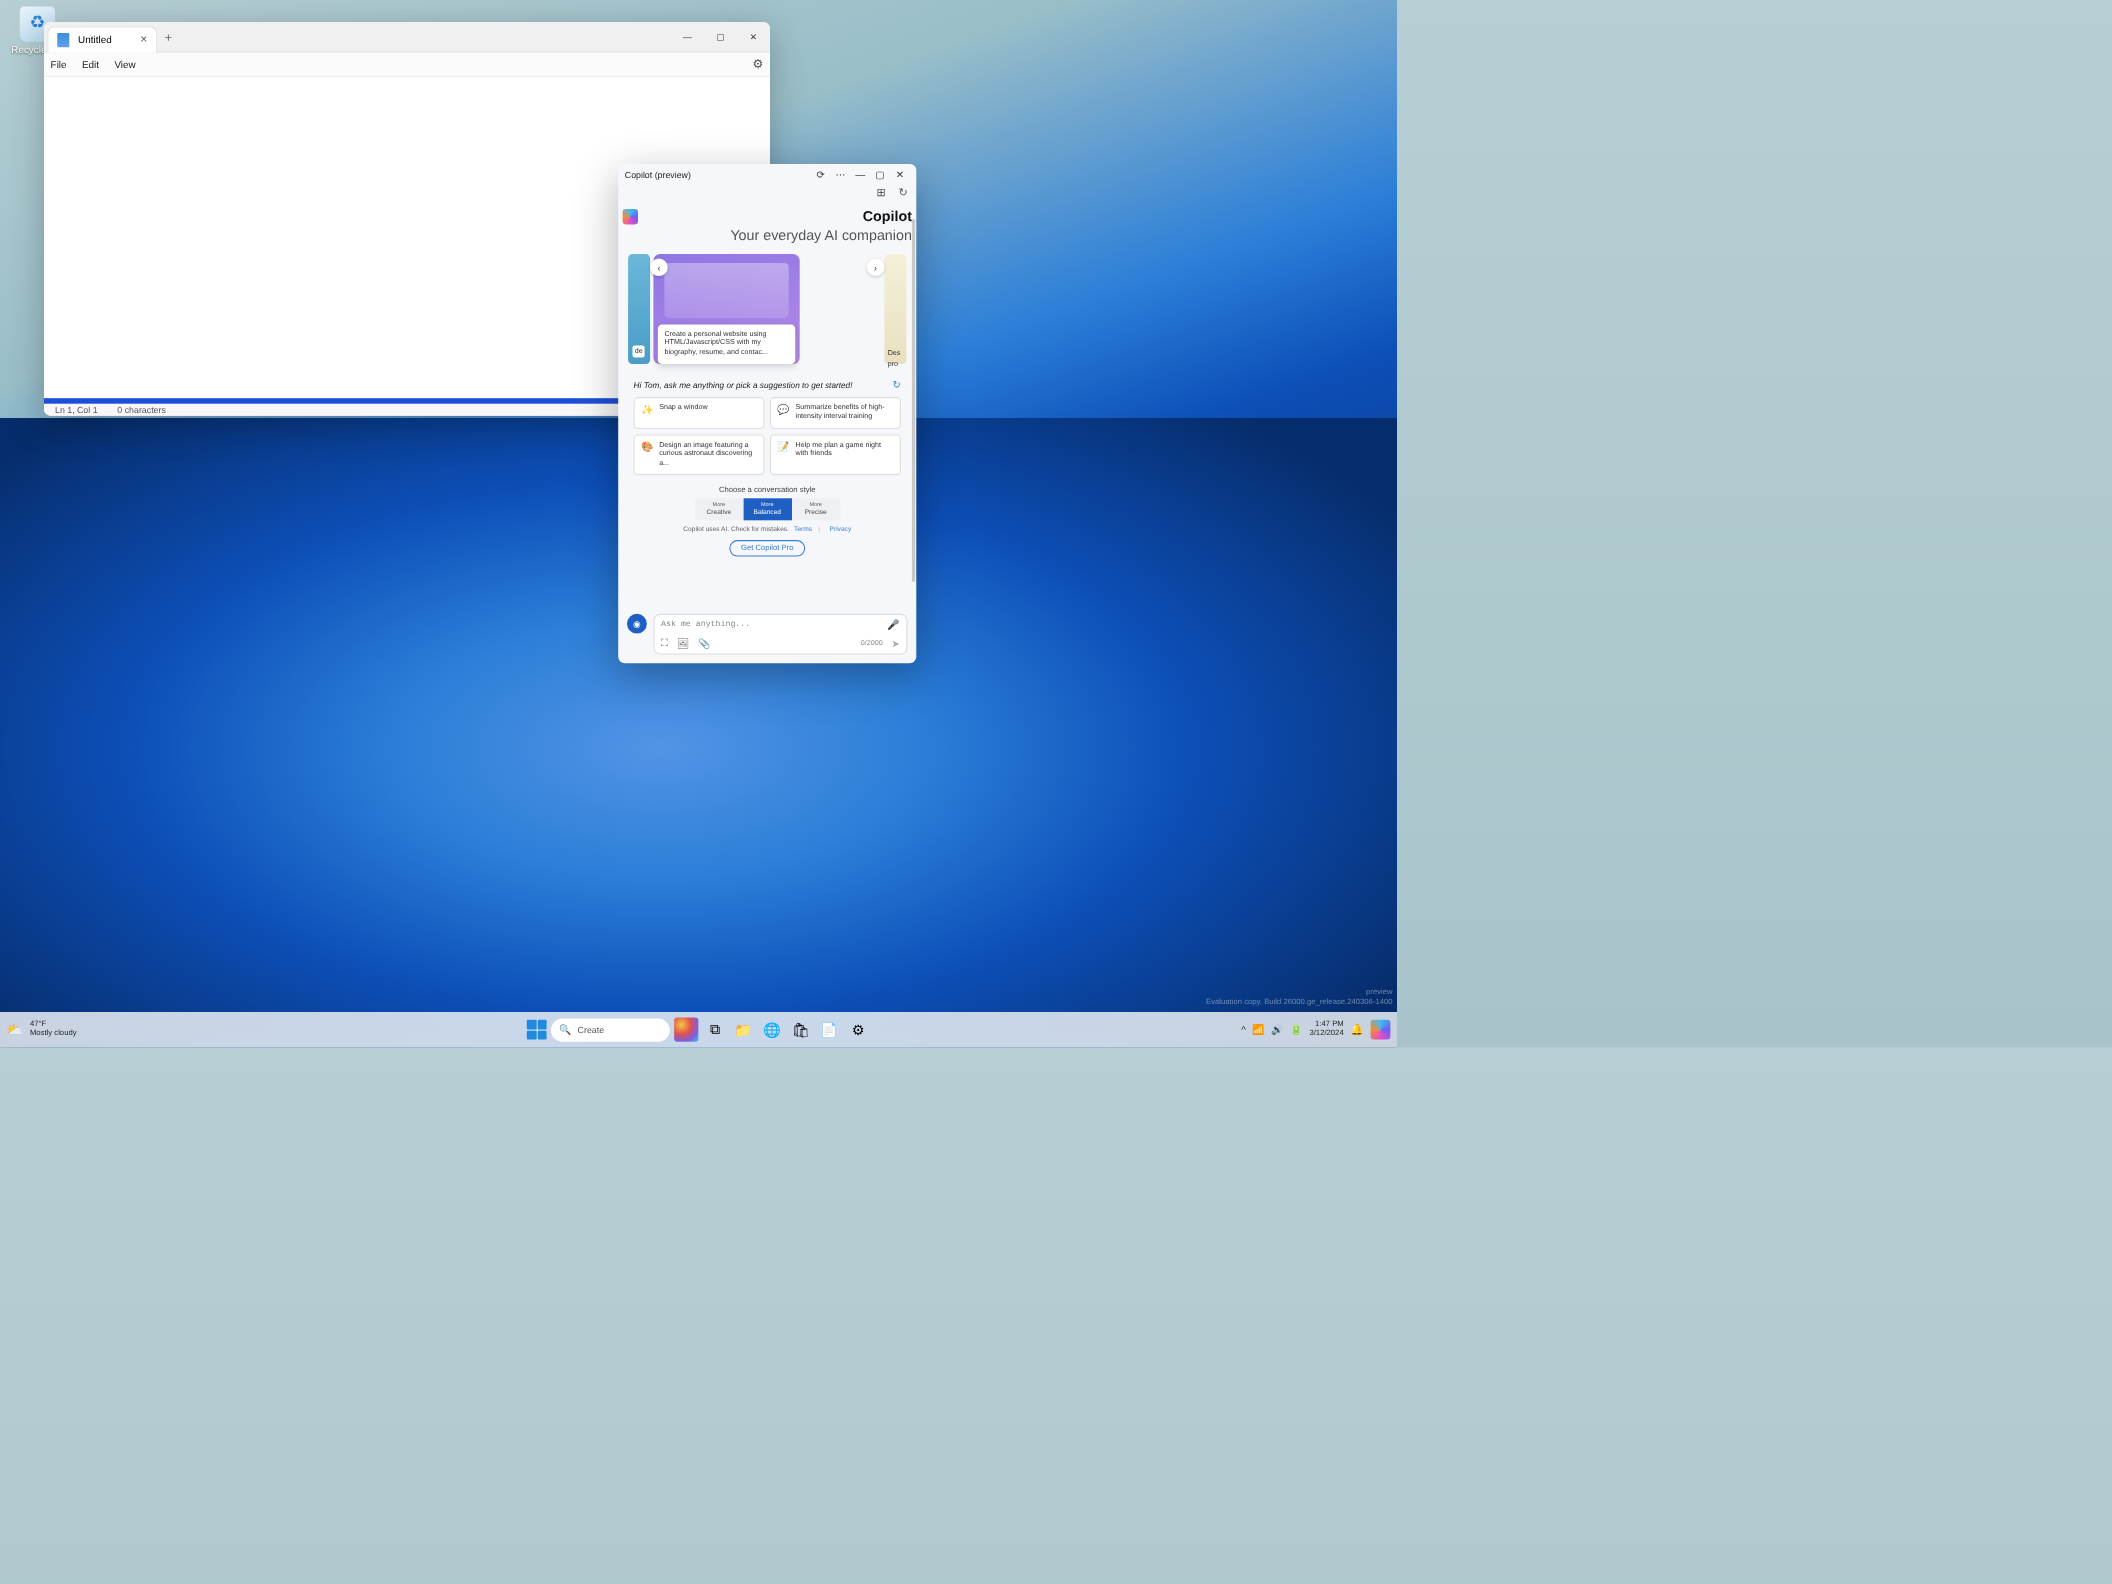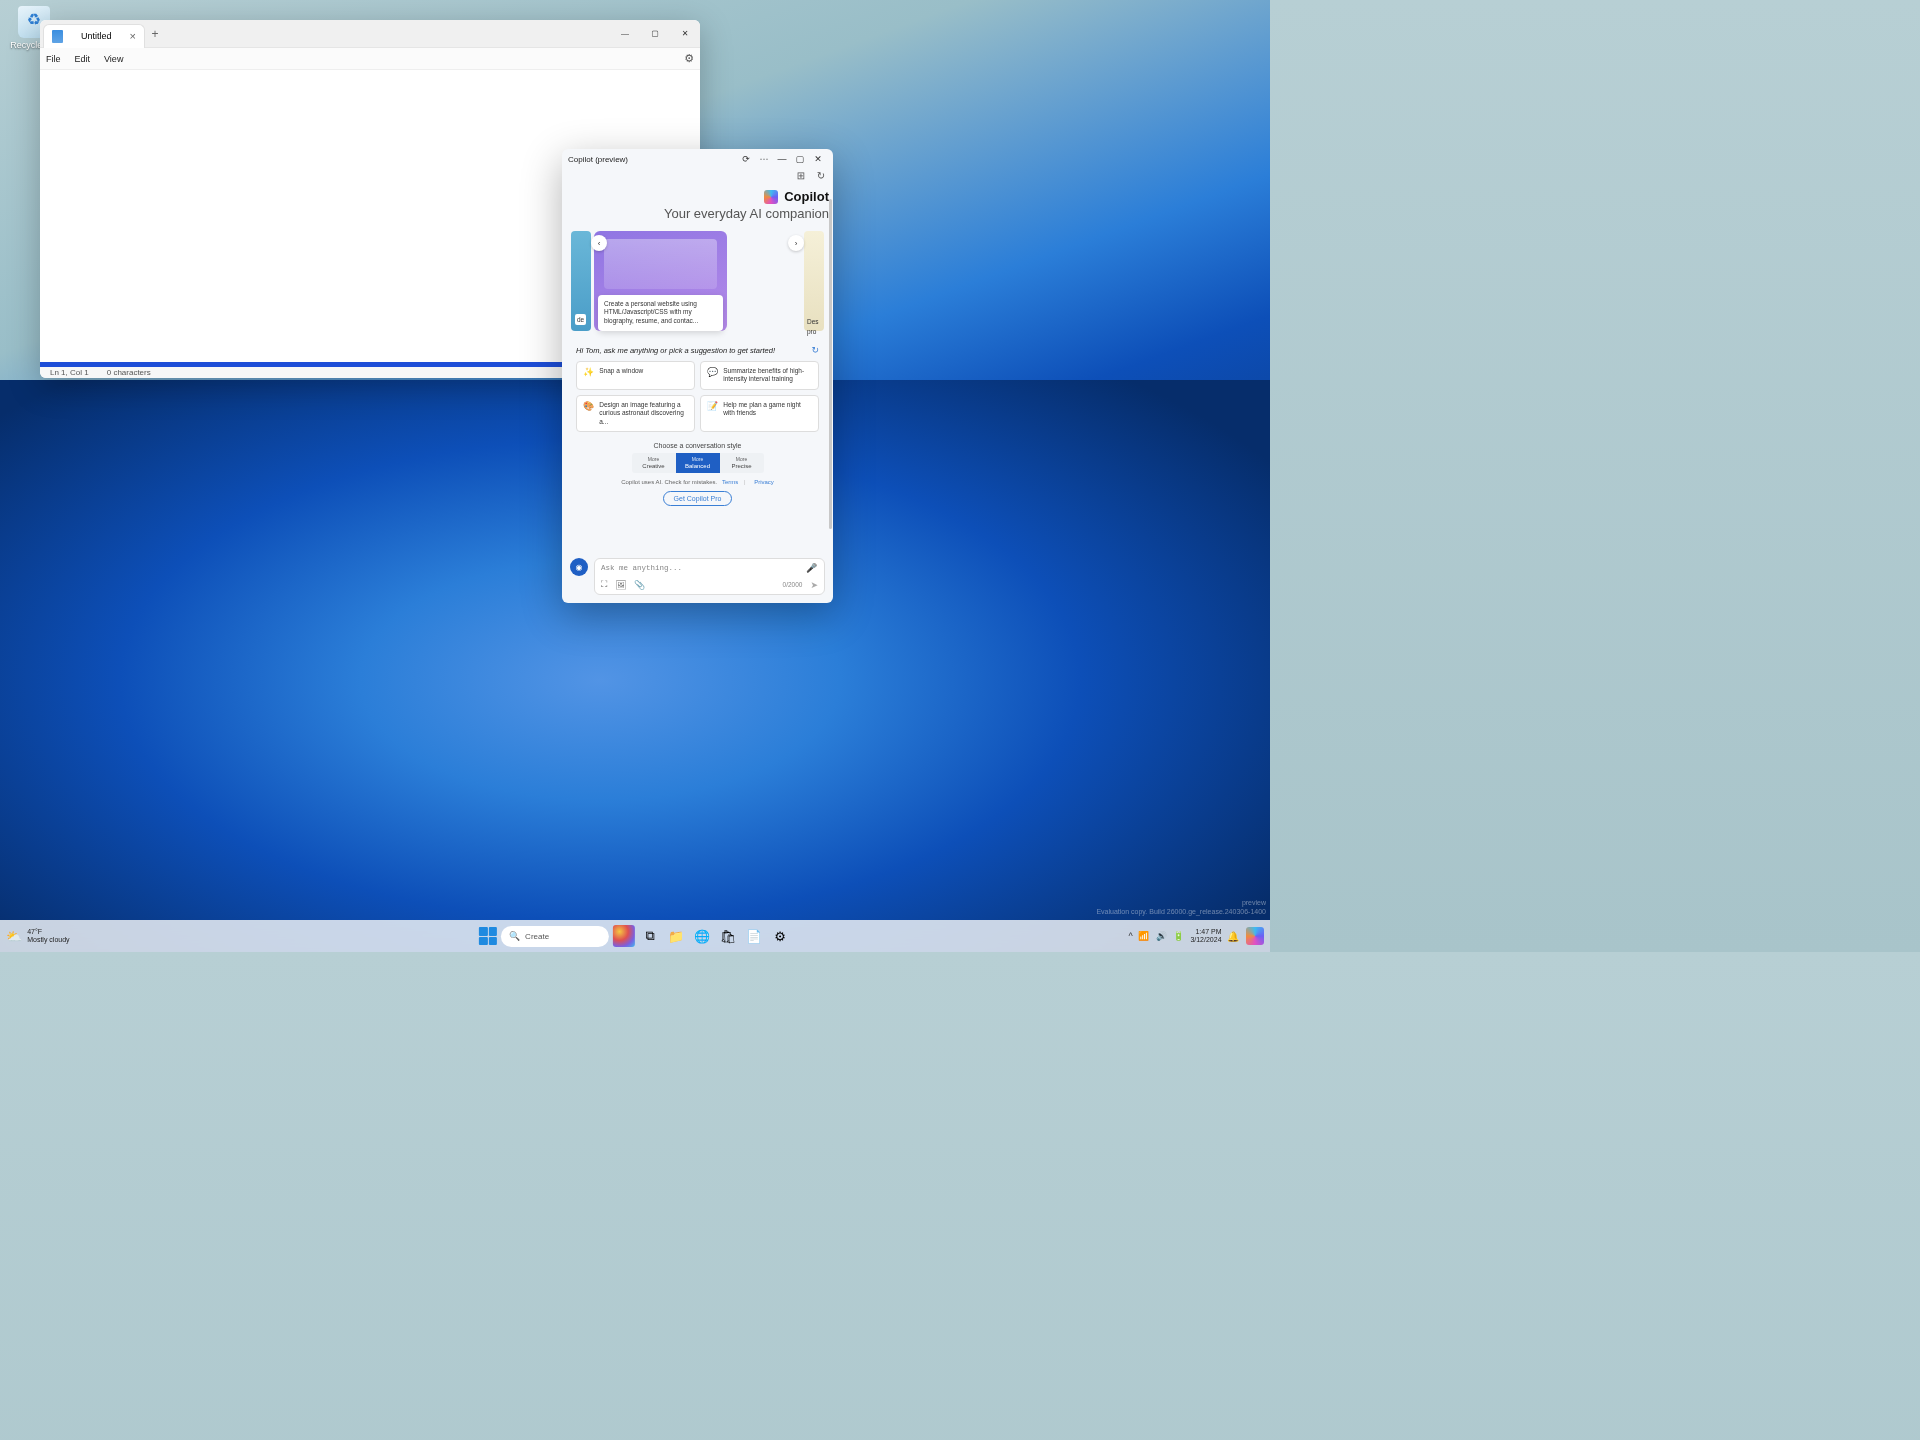--- a/index.html
+++ b/index.html
@@ -11,42 +11,42 @@
 
 
 .recycle-bin { position: absolute; top: 6px; left: 8px; width: 52px; text-align: center; }
 .recycle-bin-icon { width: 32px; height: 32px; margin: 0 auto 2px; background: linear-gradient(160deg, #e8f4fb, #b8dcef); border-radius: 4px 4px 6px 6px; position: relative; }
 .recycle-bin-icon::before { content: '♻'; position: absolute; top: 4px; left: 0; width: 100%; text-align: center; font-size: 16px; color: #2e7fd4; }
 .recycle-bin-label { font-size: 9px; color: #fff; text-shadow: 0 1px 2px rgba(0,0,0,0.6); line-height: 11px; }
 
 
 .notepad { position: absolute; top: 20px; left: 40px; width: 660px; height: 358px; background: #fff; border-radius: 6px; box-shadow: 0 8px 32px rgba(0,0,0,0.25); display: flex; flex-direction: column; overflow: hidden; }
 .notepad-titlebar { height: 28px; background: #f0f0f0; display: flex; align-items: center; border-bottom: 1px solid #e5e5e5; }
-.notepad-tab { height: 24px; margin: 4px 0 0 3px; padding: 0 8px; background: #fff; border-radius: 6px 6px 0 0; display: flex; align-items: center; gap: 18px; font-size: 9px; min-width: 100px; border: 1px solid #e0e0e0; border-bottom: none; }
+.notepad-tab { height: 24px; margin: 4px 0 0 3px; padding: 0 8px; background: #fff; border-radius: 6px 6px 0 0; display: flex; align-items: center; gap: 8px; font-size: 9px; min-width: 100px; border: 1px solid #e0e0e0; border-bottom: none; }
 .notepad-tab-doc-icon { width: 11px; height: 13px; background: linear-gradient(#3b8ee0, #5fa3e5); border-radius: 1px; }
 .notepad-tab-close { margin-left: auto; font-size: 11px; color: #666; cursor: pointer; }
 .notepad-addtab { width: 20px; text-align: center; color: #666; font-size: 12px; cursor: pointer; }
 .notepad-winbtns { margin-left: auto; display: flex; }
 .notepad-winbtn { width: 30px; height: 22px; display: flex; align-items: center; justify-content: center; font-size: 8px; color: #333; cursor: pointer; }
 .notepad-menubar { height: 22px; background: #fbfbfb; display: flex; align-items: center; padding: 0 6px; gap: 14px; font-size: 9px; color: #222; border-bottom: 1px solid #eee; }
 .notepad-menubar .spacer { flex: 1; }
 .notepad-gear { font-size: 11px; color: #555; cursor: pointer; }
 .notepad-content { flex: 1; background: #fff; }
 .notepad-status { height: 16px; background: #f7f7f7; display: flex; align-items: center; padding: 0 10px; gap: 18px; font-size: 8px; color: #555; border-top: 5px solid #1d4ed8; }
 .notepad-status .grow { flex: 1; }
 
 
 .copilot { position: absolute; top: 149px; left: 562px; width: 271px; height: 454px; background: #f5f7fa; border-radius: 6px; box-shadow: 0 12px 40px rgba(0,0,0,0.3); display: flex; flex-direction: column; overflow: hidden; }
 .copilot-titlebar { height: 20px; display: flex; align-items: center; padding: 0 6px; font-size: 8px; color: #222; }
 .copilot-titlebar .grow { flex: 1; }
 .copilot-tb-btn { width: 18px; height: 18px; display: flex; align-items: center; justify-content: center; font-size: 9px; color: #333; cursor: pointer; }
 .copilot-toprow { height: 16px; display: flex; justify-content: flex-end; padding: 0 6px; gap: 8px; }
 .copilot-topicon { width: 12px; height: 12px; display: flex; justify-content: center; align-items: center; font-size: 10px; color: #555; cursor: pointer; }
 .copilot-body { flex: 1; overflow: hidden; padding: 0 4px; position: relative; }
-.copilot-logo-row { display: flex; align-items: center; justify-content: flex-end; gap: 6px; margin-top: 4px; }
+.copilot-logo-row { display: flex; align-items: center; justify-content: space-between; gap: 6px; margin-top: 4px; }
 .copilot-logo { width: 14px; height: 14px; border-radius: 3px; background: conic-gradient(from 0deg, #3ebcf0, #6b5ff5, #e050c4, #f08c3e, #3ebcf0); }
 .copilot-brand { font-size: 13px; font-weight: 600; color: #111; }
 .copilot-subtitle { text-align: right; font-size: 13px; color: #555; margin-top: 2px; }
 
 .carousel { margin: 10px 8px 0; position: relative; height: 100px; }
 .carousel-main { position: absolute; left: 20px; width: 133px; height: 100px; background: linear-gradient(160deg, #8f75e3, #b48ae8); border-radius: 6px; overflow: hidden; }
 .carousel-main-devices { position: absolute; top: 8px; left: 10px; right: 10px; height: 50px; background: linear-gradient(180deg, rgba(255,255,255,0.35), rgba(255,255,255,0.15)); border-radius: 4px; }
 .carousel-caption { position: absolute; left: 24px; bottom: 0; width: 125px; background: #fff; border-radius: 4px; padding: 5px 6px; font-size: 6.5px; color: #333; line-height: 1.35; box-shadow: 0 2px 6px rgba(0,0,0,0.15); }
 .carousel-side { position: absolute; width: 20px; height: 100px; top: 0; border-radius: 4px; }
 .carousel-side.left { left: -3px; background: linear-gradient(#6ab7d8, #4a9dc8); }

